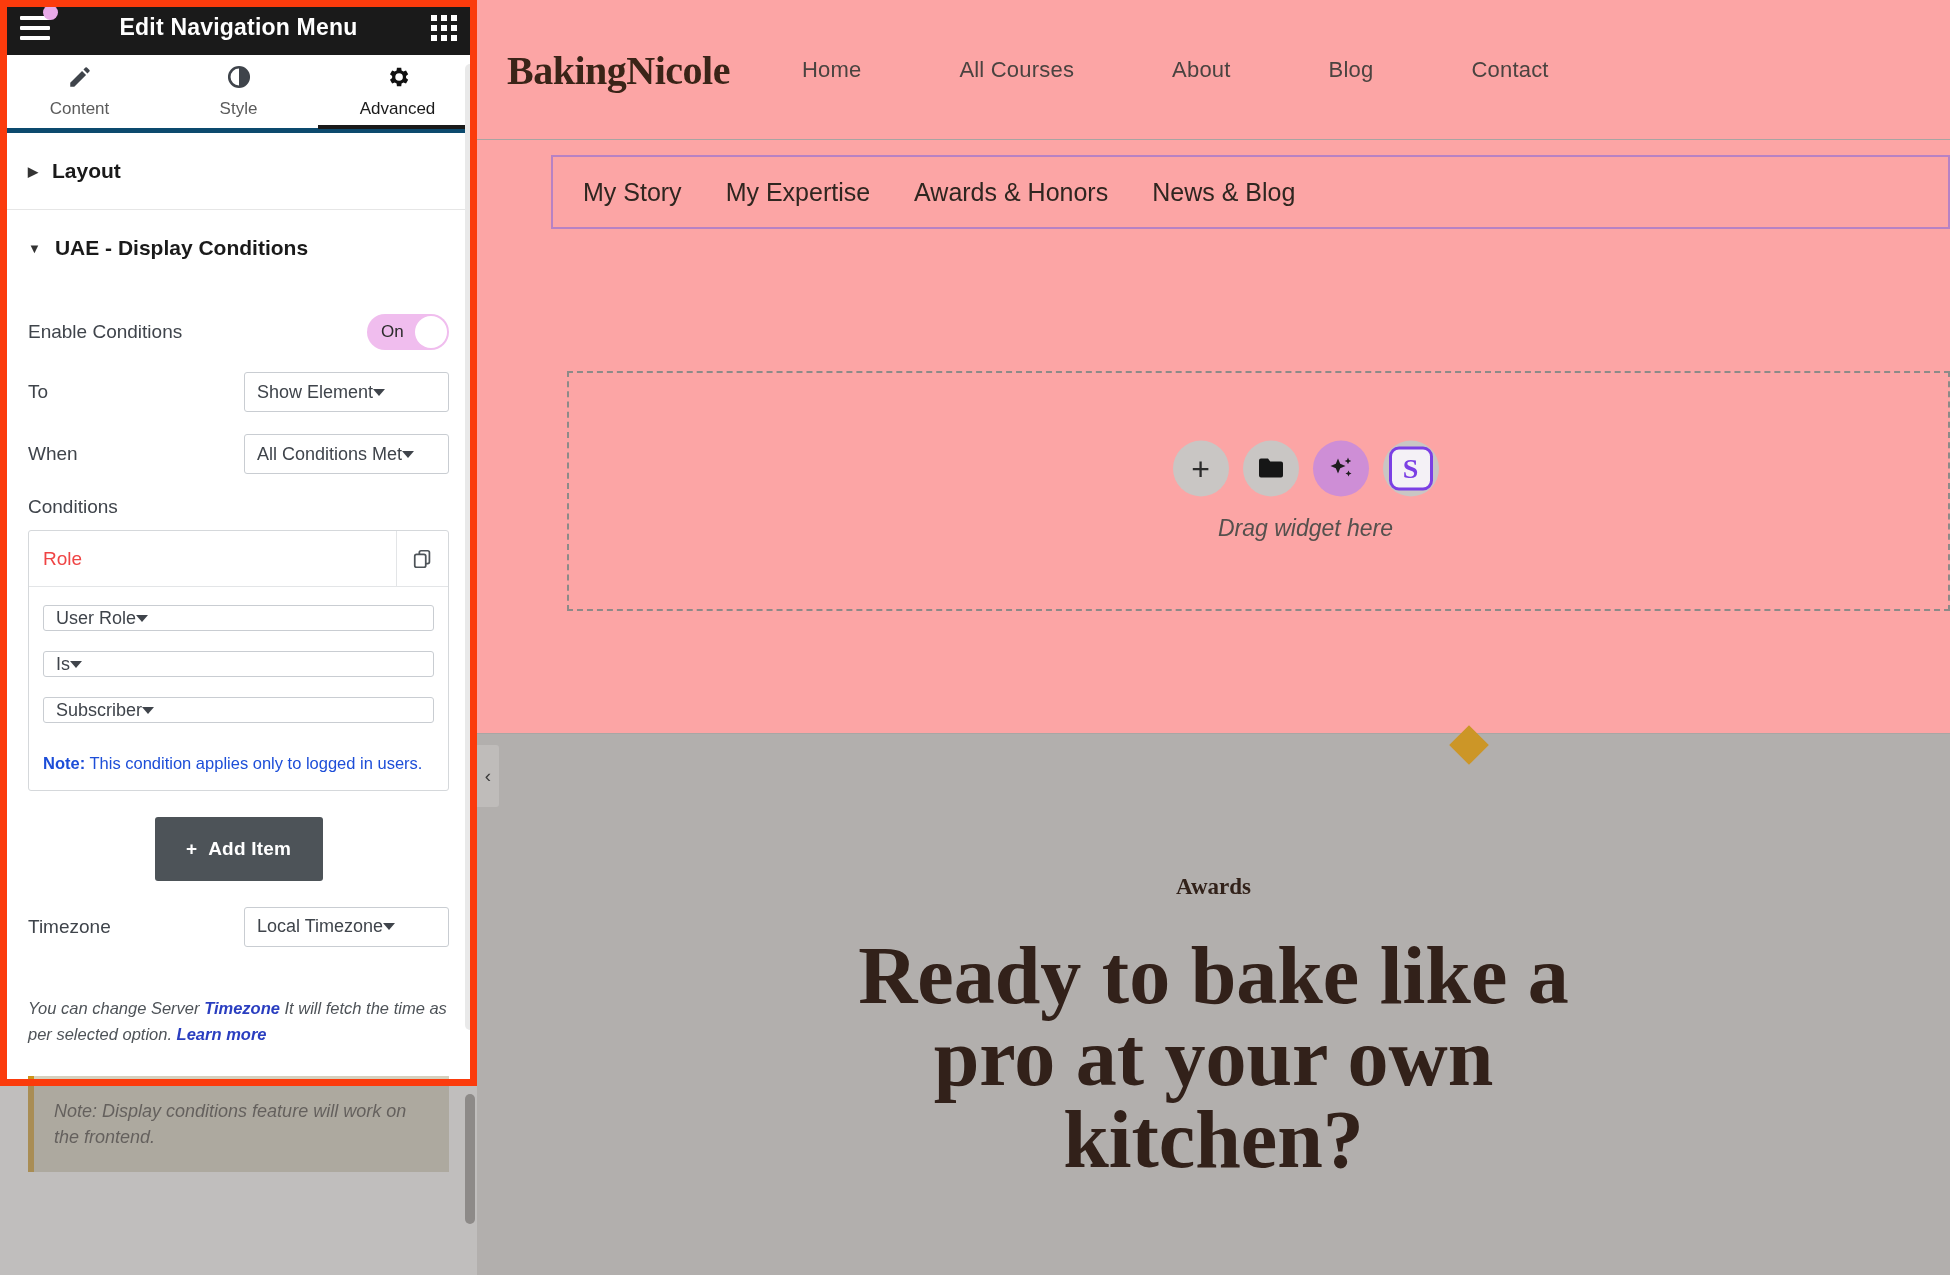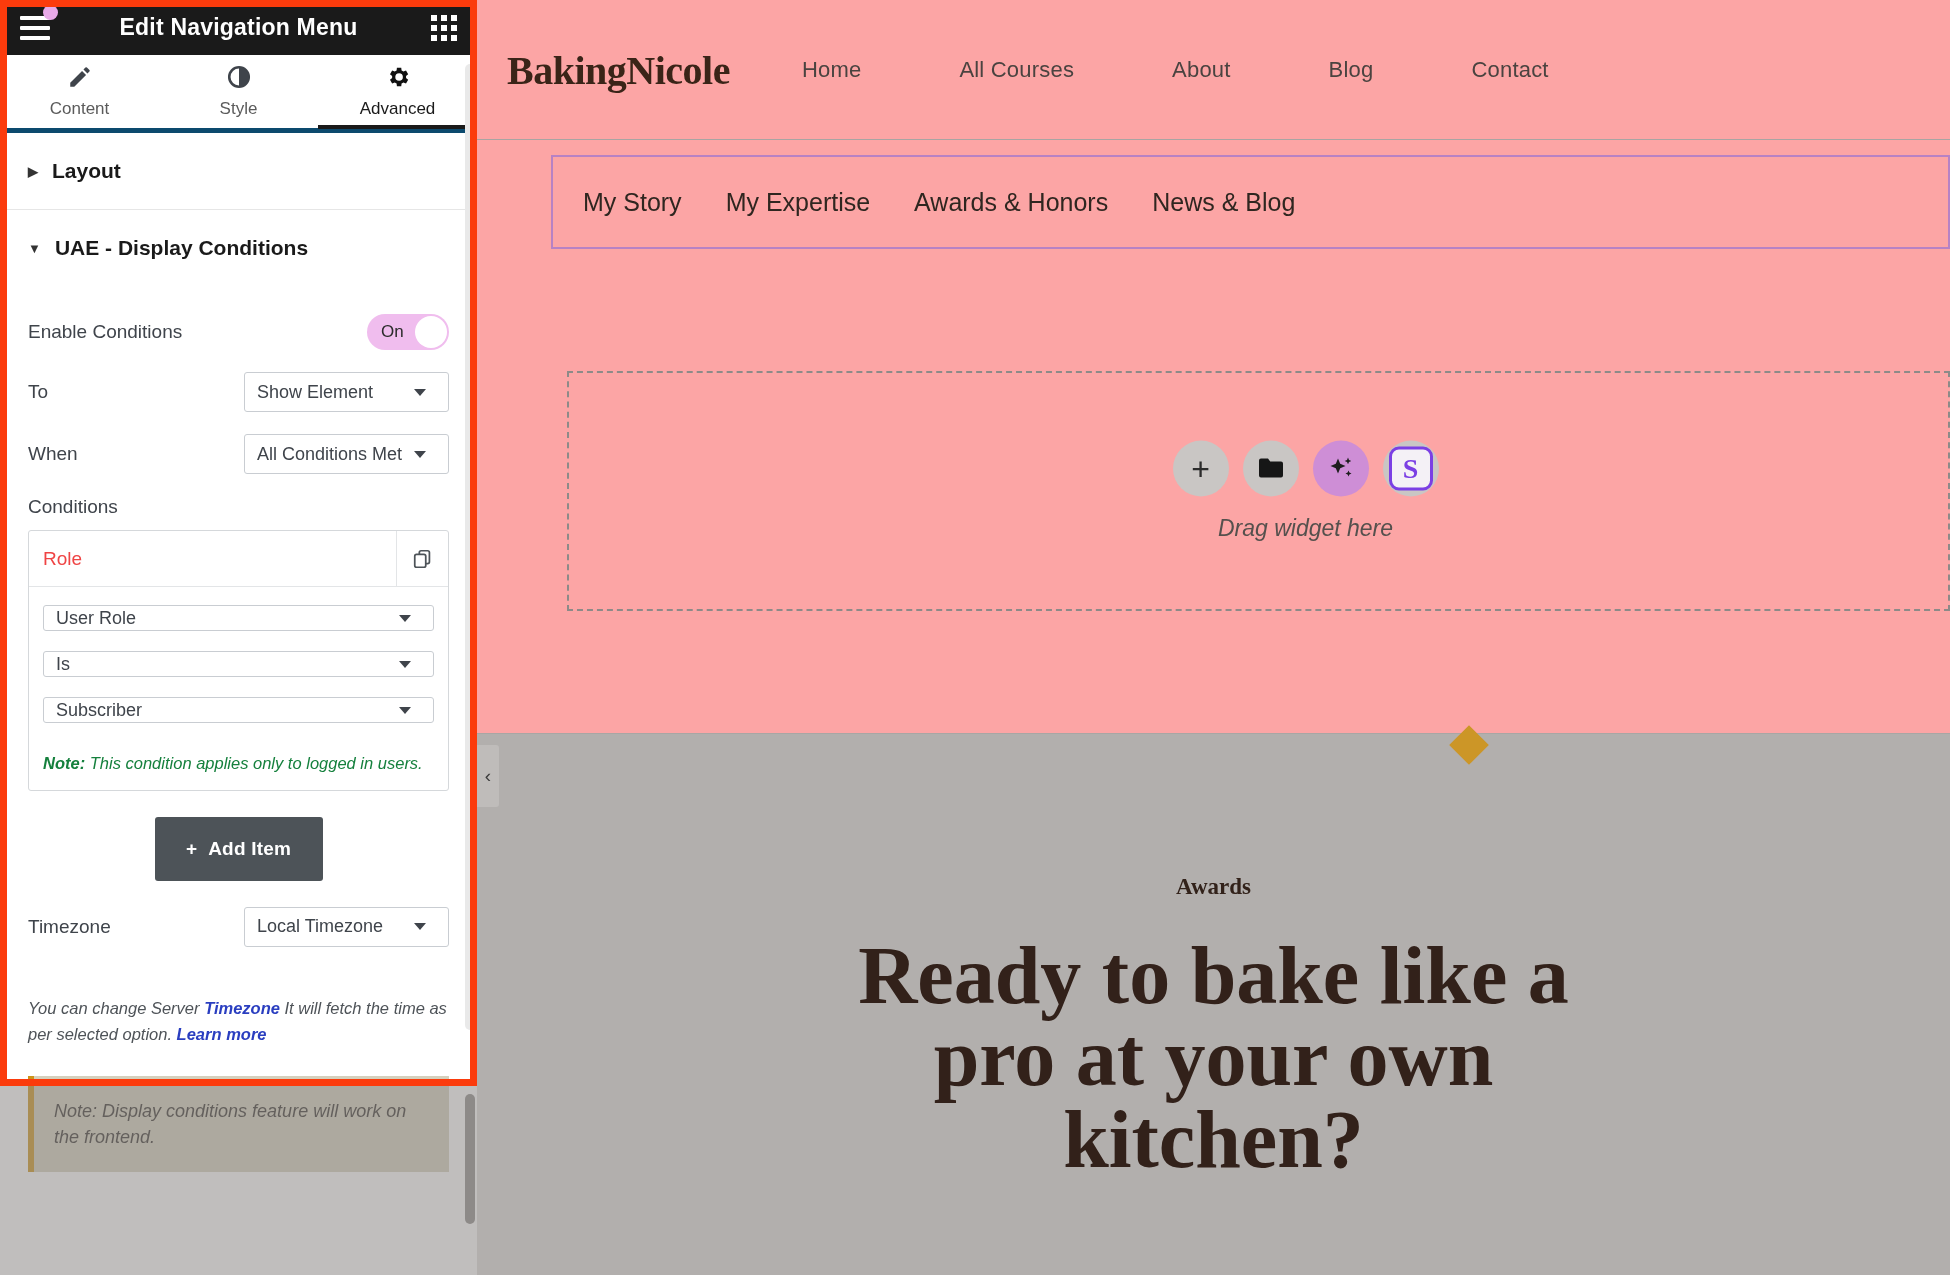--- a/index.html
+++ b/index.html
@@ -31,21 +31,21 @@
   .site-nav a {
     font-family: "Liberation Sans", sans-serif;
     font-size: 22px; color: #4a4340; text-decoration: none; letter-spacing: .2px;
   }
   .header-rule {
     position: absolute; left: 477px; top: 139px; right: 0; height: 1px;
     background: #a8a4a2;
   }
 
   .subnav-wrap {
-    position: absolute; left: 551px; top: 155px; right: 0; height: 94px;
+    position: absolute; left: 551px; top: 155px; right: 0; height: 74px;
     border: 2px solid #b782c4;
     display: flex; align-items: center; padding-left: 30px;
   }
   .subnav-wrap a {
     font-size: 25px; color: #2f2620; text-decoration: none; margin-right: 44px;
   }
 
   .dropzone {
     position: absolute; left: 567px; top: 371px; right: 0; height: 240px;
     border: 2px dashed #8d8a88;
@@ -171,21 +171,21 @@
   .switch .on-text { font-size: 17px; color: #2b2b2b; margin-left: 14px; }
   .switch .knob {
     position: absolute; right: 2px; top: 2px;
     width: 32px; height: 32px; border-radius: 50%; background: #fff;
   }
 
   .select {
     width: 205px; height: 40px; border: 1px solid #c9cdd2; border-radius: 3px;
     background: #fff; display: flex; align-items: center;
     padding: 0 22px 0 12px; font-size: 18px; color: #3f444b;
-    justify-content: space-between; cursor: pointer;
+    justify-content: flex-start; cursor: pointer;
   }
   .select .arrow { border-left: 6px solid transparent; border-right: 6px solid transparent;
     border-top: 7px solid #3f444b; }
 
   .field-label { font-size: 19px; color: #3f444b; margin: 20px 0 12px; }
 
   .repeater { border: 1px solid #d5d8db; border-radius: 3px; }
   .repeater-item {
     display: flex; align-items: stretch; border-bottom: 1px solid #e3e5e7;
     height: 56px;
@@ -194,21 +194,21 @@
     flex: 1; display: flex; align-items: center; padding-left: 14px;
     font-size: 19px; color: #ef4444; cursor: pointer;
   }
   .repeater-item .tool {
     width: 52px; display: flex; align-items: center; justify-content: center;
     border-left: 1px solid #e3e5e7; cursor: pointer;
   }
   .repeater-body { padding: 18px 14px 14px; }
   .repeater-body .select { width: 100%; margin-bottom: 20px; height: 26px;}
   .note-inline {
-    font-size: 16.5px; font-style: italic; color: #15803d; line-height: 1.45; margin-top: 29px;
+    font-size: 16.5px; color: #1d4ed8; line-height: 1.45; margin-top: 29px;
   }
   .note-inline b { font-weight: bold; }
 
   .add-item {
     display: block; margin: 26px auto 8px; width: 168px; height: 64px;
     background: #4d5358; color: #fff; border: none; border-radius: 3px;
     font-size: 19px; font-weight: bold; cursor: pointer; letter-spacing: .2px;
   }
 
   .helper-text {

